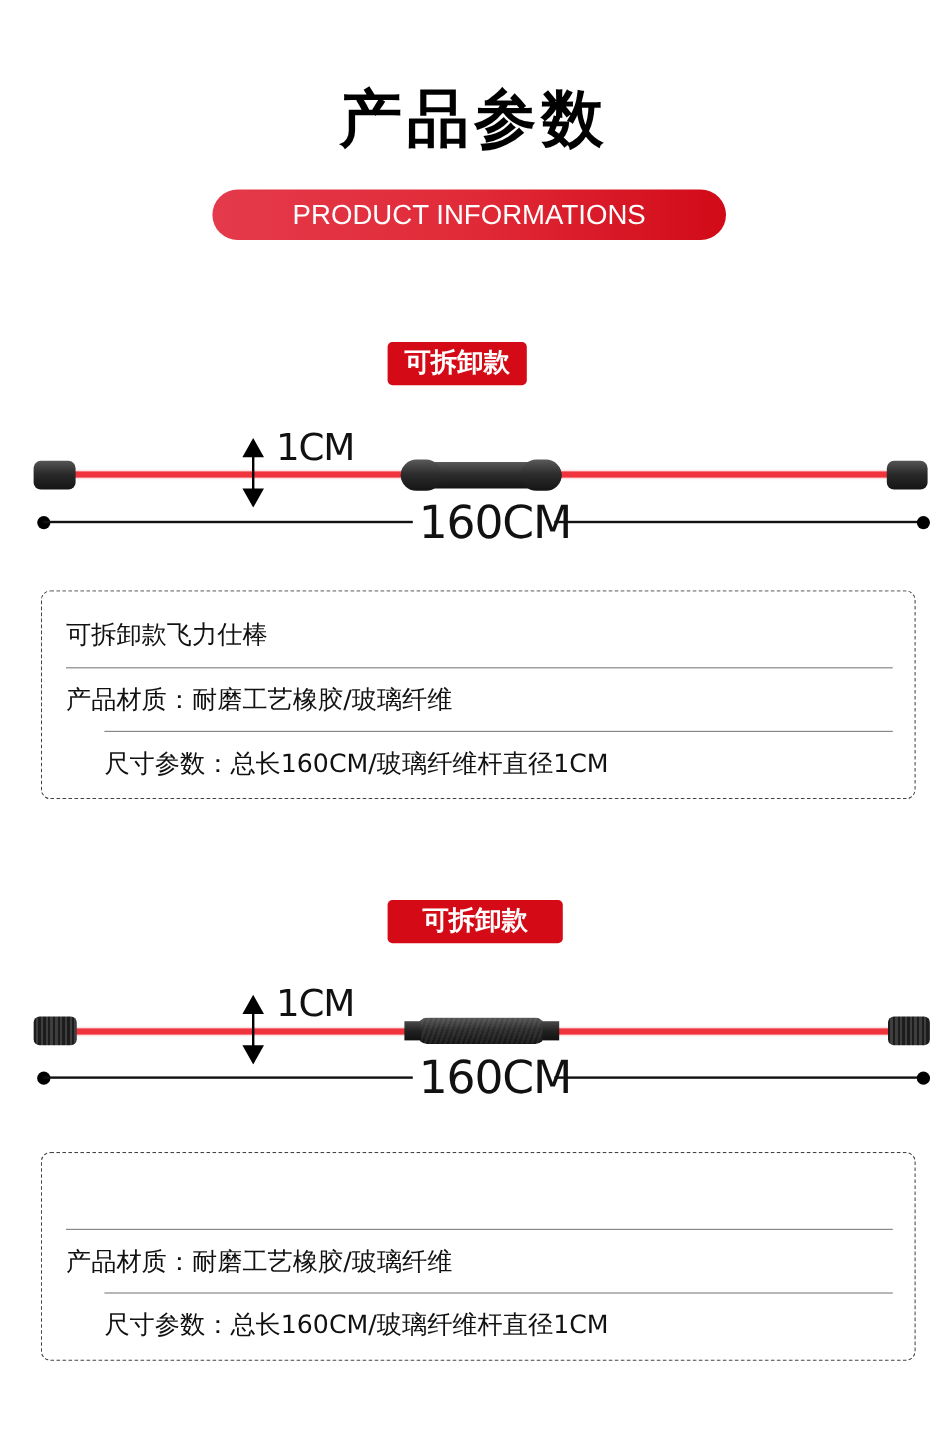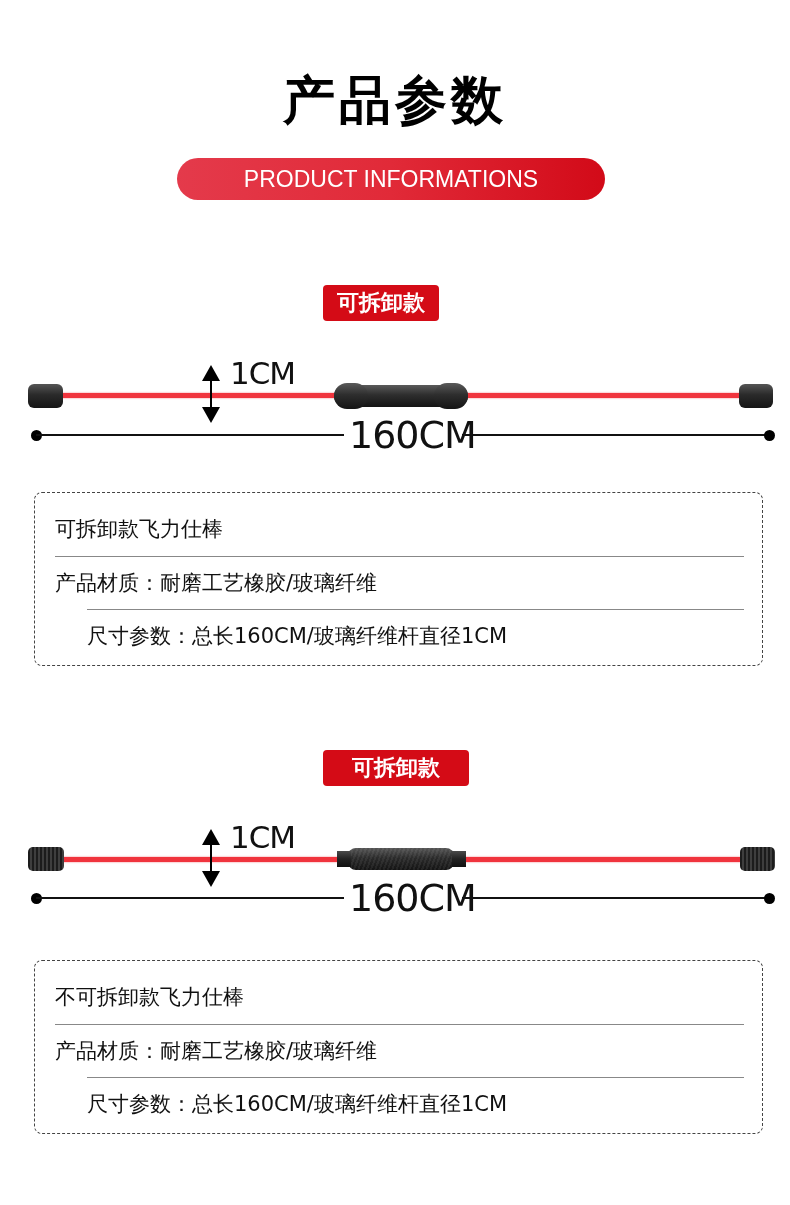--- a/index.html
+++ b/index.html
@@ -131,16 +131,15 @@
   </svg>
   <div class="dia-text" style="left:230px; top:0px;">1CM</div>
   <div class="dot" style="left:31px; top:74px;"></div>
   <div class="dim-line" style="left:36px; top:78px; width:308px;"></div>
   <div class="dim-text" style="left:349px; top:61px;">160CM</div>
   <div class="dim-line" style="left:462px; top:78px; width:308px;"></div>
   <div class="dot" style="left:764px; top:74px;"></div>
 </div>
 
 <div class="spec-box" style="top:960px;">
-  <div class="spec-row r0">不可拆卸款飞力仕棒</div>
   <div class="spec-row r1">产品材质：耐磨工艺橡胶/玻璃纤维</div>
   <div class="spec-row r2">尺寸参数：总长160CM/玻璃纤维杆直径1CM</div>
 </div>
 
 </body></html>

